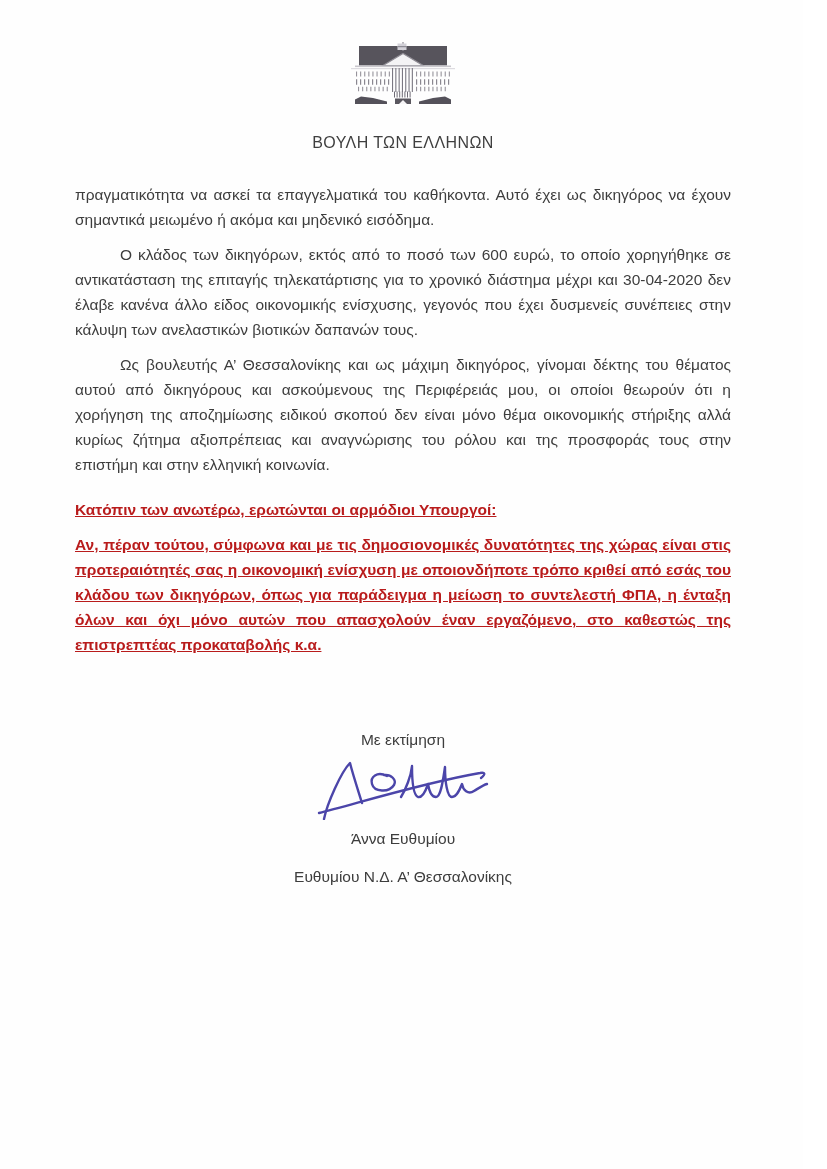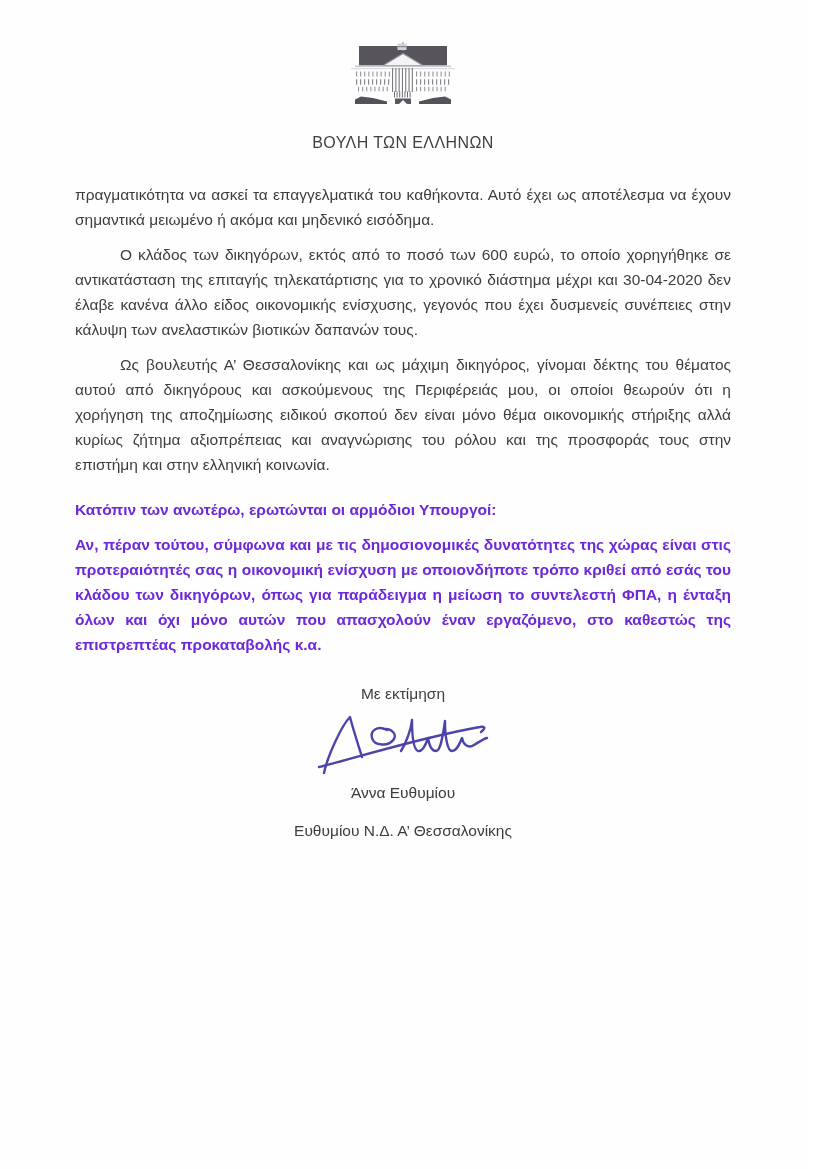--- a/index.html
+++ b/index.html
@@ -8,23 +8,23 @@
     box-sizing:border-box;padding:42px 72px 0 75px;
     font-family:"Liberation Sans",sans-serif;color:#3d3d3d;
     overflow:hidden;
   }
   .doc-header{text-align:center;}
   .logo{width:112px;height:66px;display:inline-block;}
   .org-title{font-size:16px;letter-spacing:.4px;margin-top:22px;color:#3f3f3f;}
   .doc-body{margin-top:30px;font-size:15.5px;line-height:25px;text-align:justify;}
   .para{margin:0 0 10px 0;}
   .para.indent{text-indent:45px;}
-  .questions{margin-top:20px;font-weight:bold;color:#6d28d9;}
+  .questions{margin-top:20px;font-weight:bold;color:#b91c1c;text-decoration:underline;}
   .questions p{margin:0 0 10px 0;}
-  .signature-block{margin-top:24px;text-align:center;font-size:15.5px;line-height:25px;}
+  .signature-block{margin-top:70px;text-align:center;font-size:15.5px;line-height:25px;}
   .signature-svg{display:block;margin:4px auto 0;width:172px;height:64px;}
   .signatory-name{margin-top:6px;}
   .signatory-title{margin-top:13px;}
 </style>
 </head>
 <body>
 
 <div class="page">
 
   <header class="doc-header">
@@ -54,21 +54,21 @@
       <polygon points="8,62 8,57.5 14,54.5 26,56 40,59.5 40,62" fill="#54515a"></polygon>
       <polygon points="72,62 72,59.5 86,56 98,54.5 104,57.5 104,62" fill="#54515a"></polygon>
 
       <rect x="48" y="56.5" width="16" height="5.5" fill="#5a575f"></rect>
       <polygon points="52,62 56,58 60,62" fill="#f6f5f7"></polygon>
     </svg>
     <div class="org-title">ΒΟΥΛΗ ΤΩΝ ΕΛΛΗΝΩΝ</div>
   </header>
 
   <main class="doc-body">
-    <p class="para">πραγματικότητα να ασκεί τα επαγγελματικά του καθήκοντα. Αυτό έχει ως αποτέλεσμα να έχουν σημαντικά μειωμένο ή ακόμα και μηδενικό εισόδημα.</p>
+    <p class="para">πραγματικότητα να ασκεί τα επαγγελματικά του καθήκοντα. Αυτό έχει ως δικηγόρος να έχουν σημαντικά μειωμένο ή ακόμα και μηδενικό εισόδημα.</p>
     <p class="para indent">Ο κλάδος των δικηγόρων, εκτός από το ποσό των 600 ευρώ, το οποίο χορηγήθηκε σε αντικατάσταση της επιταγής τηλεκατάρτισης για το χρονικό διάστημα μέχρι και 30-04-2020 δεν έλαβε κανένα άλλο είδος οικονομικής ενίσχυσης, γεγονός που έχει δυσμενείς συνέπειες στην κάλυψη των ανελαστικών βιοτικών δαπανών τους.</p>
     <p class="para indent">Ως βουλευτής Α’ Θεσσαλονίκης και ως μάχιμη δικηγόρος, γίνομαι δέκτης του θέματος αυτού από δικηγόρους και ασκούμενους της Περιφέρειάς μου, οι οποίοι θεωρούν ότι η χορήγηση της αποζημίωσης ειδικού σκοπού δεν είναι μόνο θέμα οικονομικής στήριξης αλλά κυρίως ζήτημα αξιοπρέπειας και αναγνώρισης του ρόλου και της προσφοράς τους στην επιστήμη και στην ελληνική κοινωνία.</p>
 
     <div class="questions">
       <p>Κατόπιν των ανωτέρω, ερωτώνται οι αρμόδιοι Υπουργοί:</p>
       <p>Αν, πέραν τούτου, σύμφωνα και με τις δημοσιονομικές δυνατότητες της χώρας είναι στις προτεραιότητές σας η οικονομική ενίσχυση με οποιονδήποτε τρόπο κριθεί από εσάς του κλάδου των δικηγόρων, όπως για παράδειγμα η μείωση το συντελεστή ΦΠΑ, η ένταξη όλων και όχι μόνο αυτών που απασχολούν έναν εργαζόμενο, στο καθεστώς της επιστρεπτέας προκαταβολής κ.α.</p>
     </div>
   </main>
 
   <footer class="signature-block">

